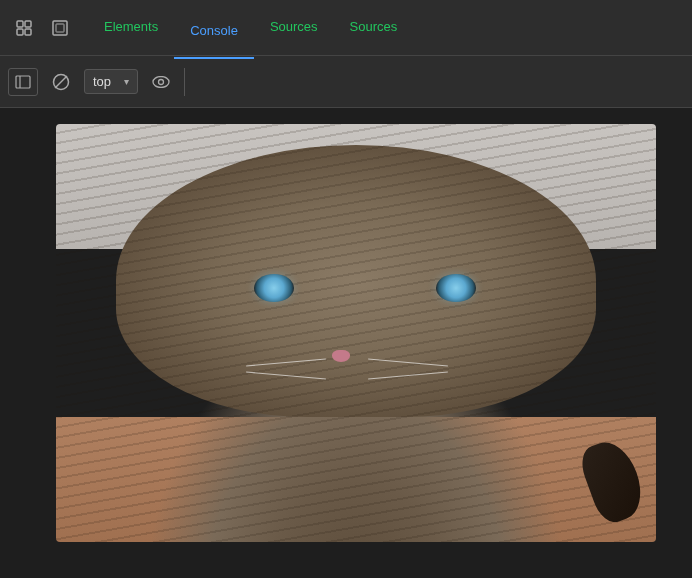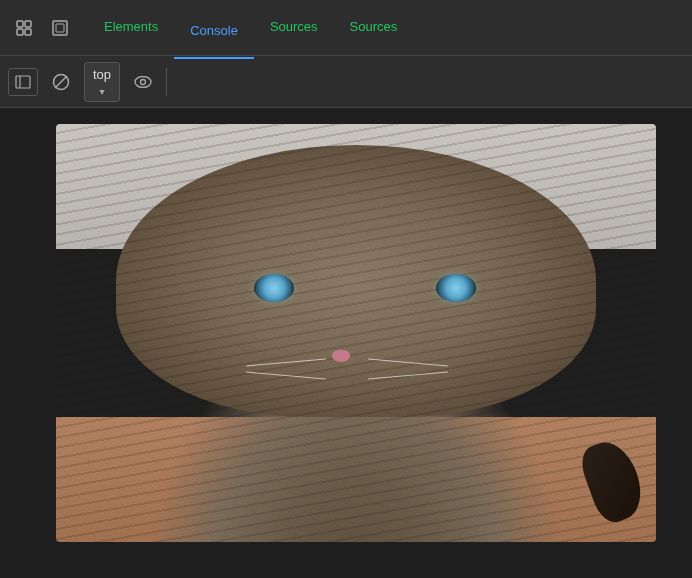--- a/index.html
+++ b/index.html
@@ -97,29 +97,28 @@
       align-items: center;
       justify-content: center;
       cursor: pointer;
       color: #aaa;
       font-size: 18px;
     }
 
     .context-selector {
       display: flex;
       align-items: center;
-      gap: 4px;
+      gap: 13px;
       background: #3a3a3a;
       border: 1px solid #555;
       border-radius: 3px;
       padding: 4px 8px;
       cursor: pointer;
       color: #ddd;
       font-size: 13px;
-      flex-direction: column;
     }
 
     .context-selector .arrow {
       font-size: 10px;
       color: #aaa;
     }
 
     .eye-btn {
       width: 30px;
       height: 28px;

